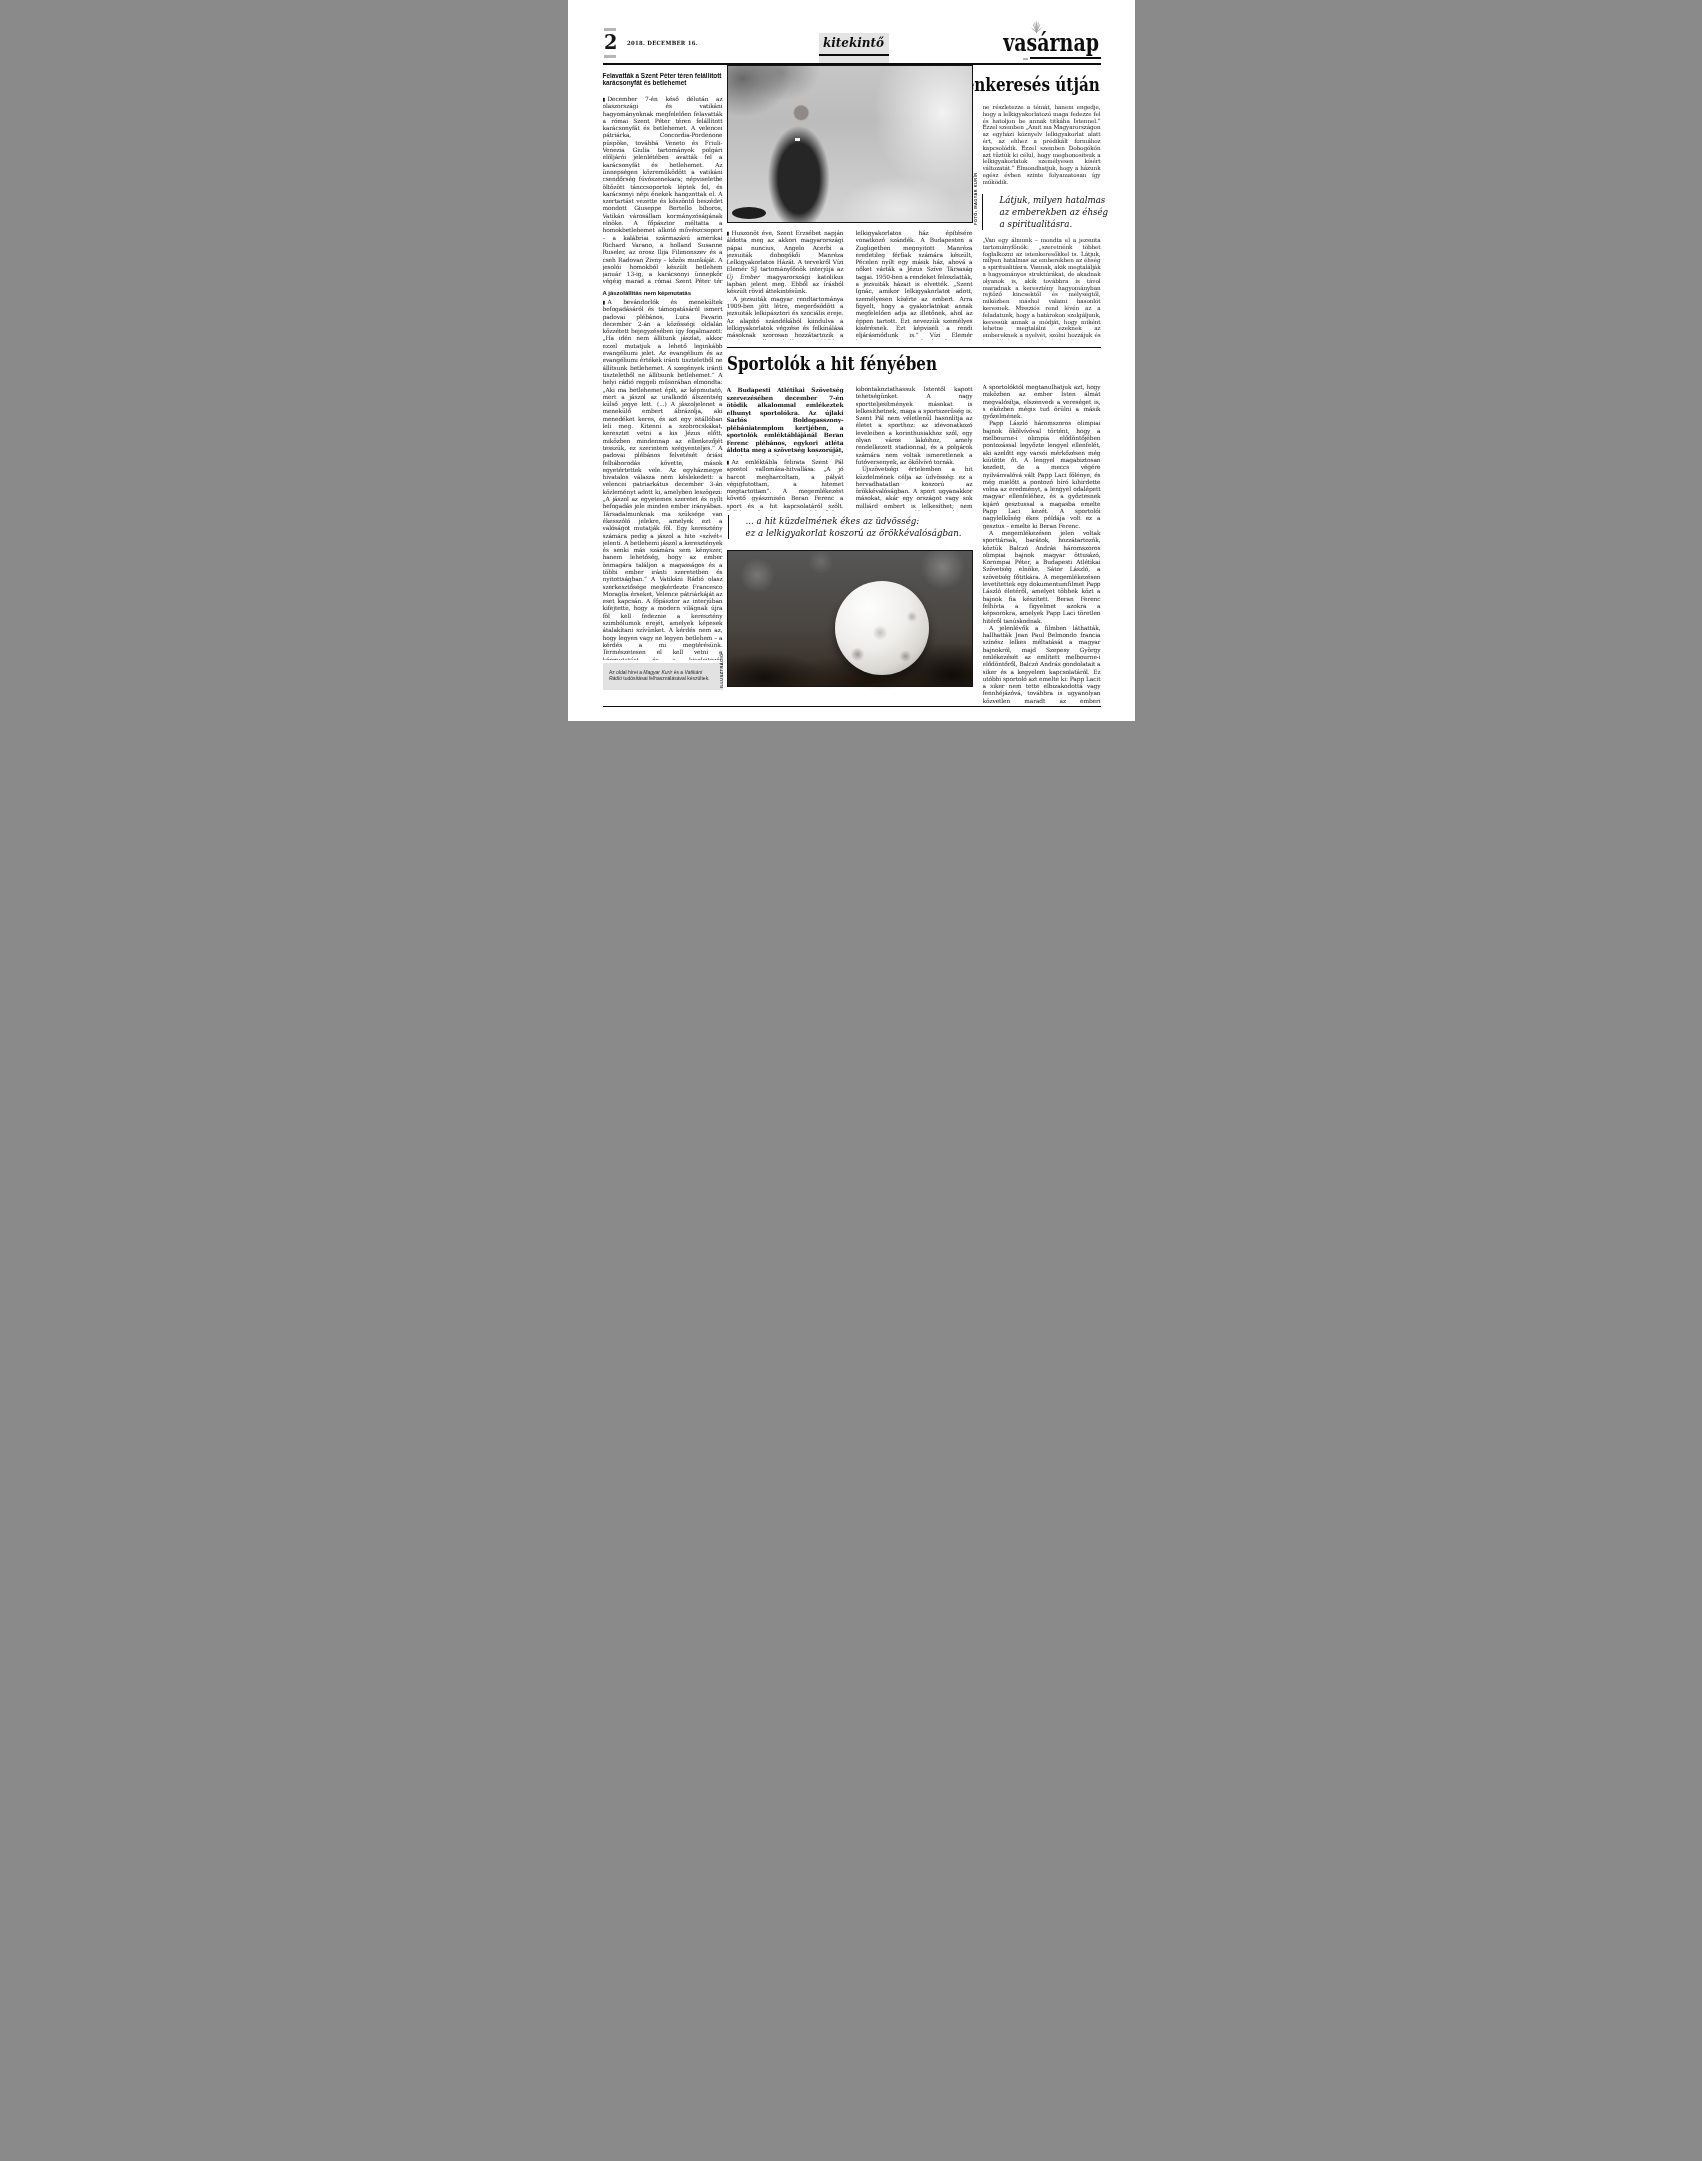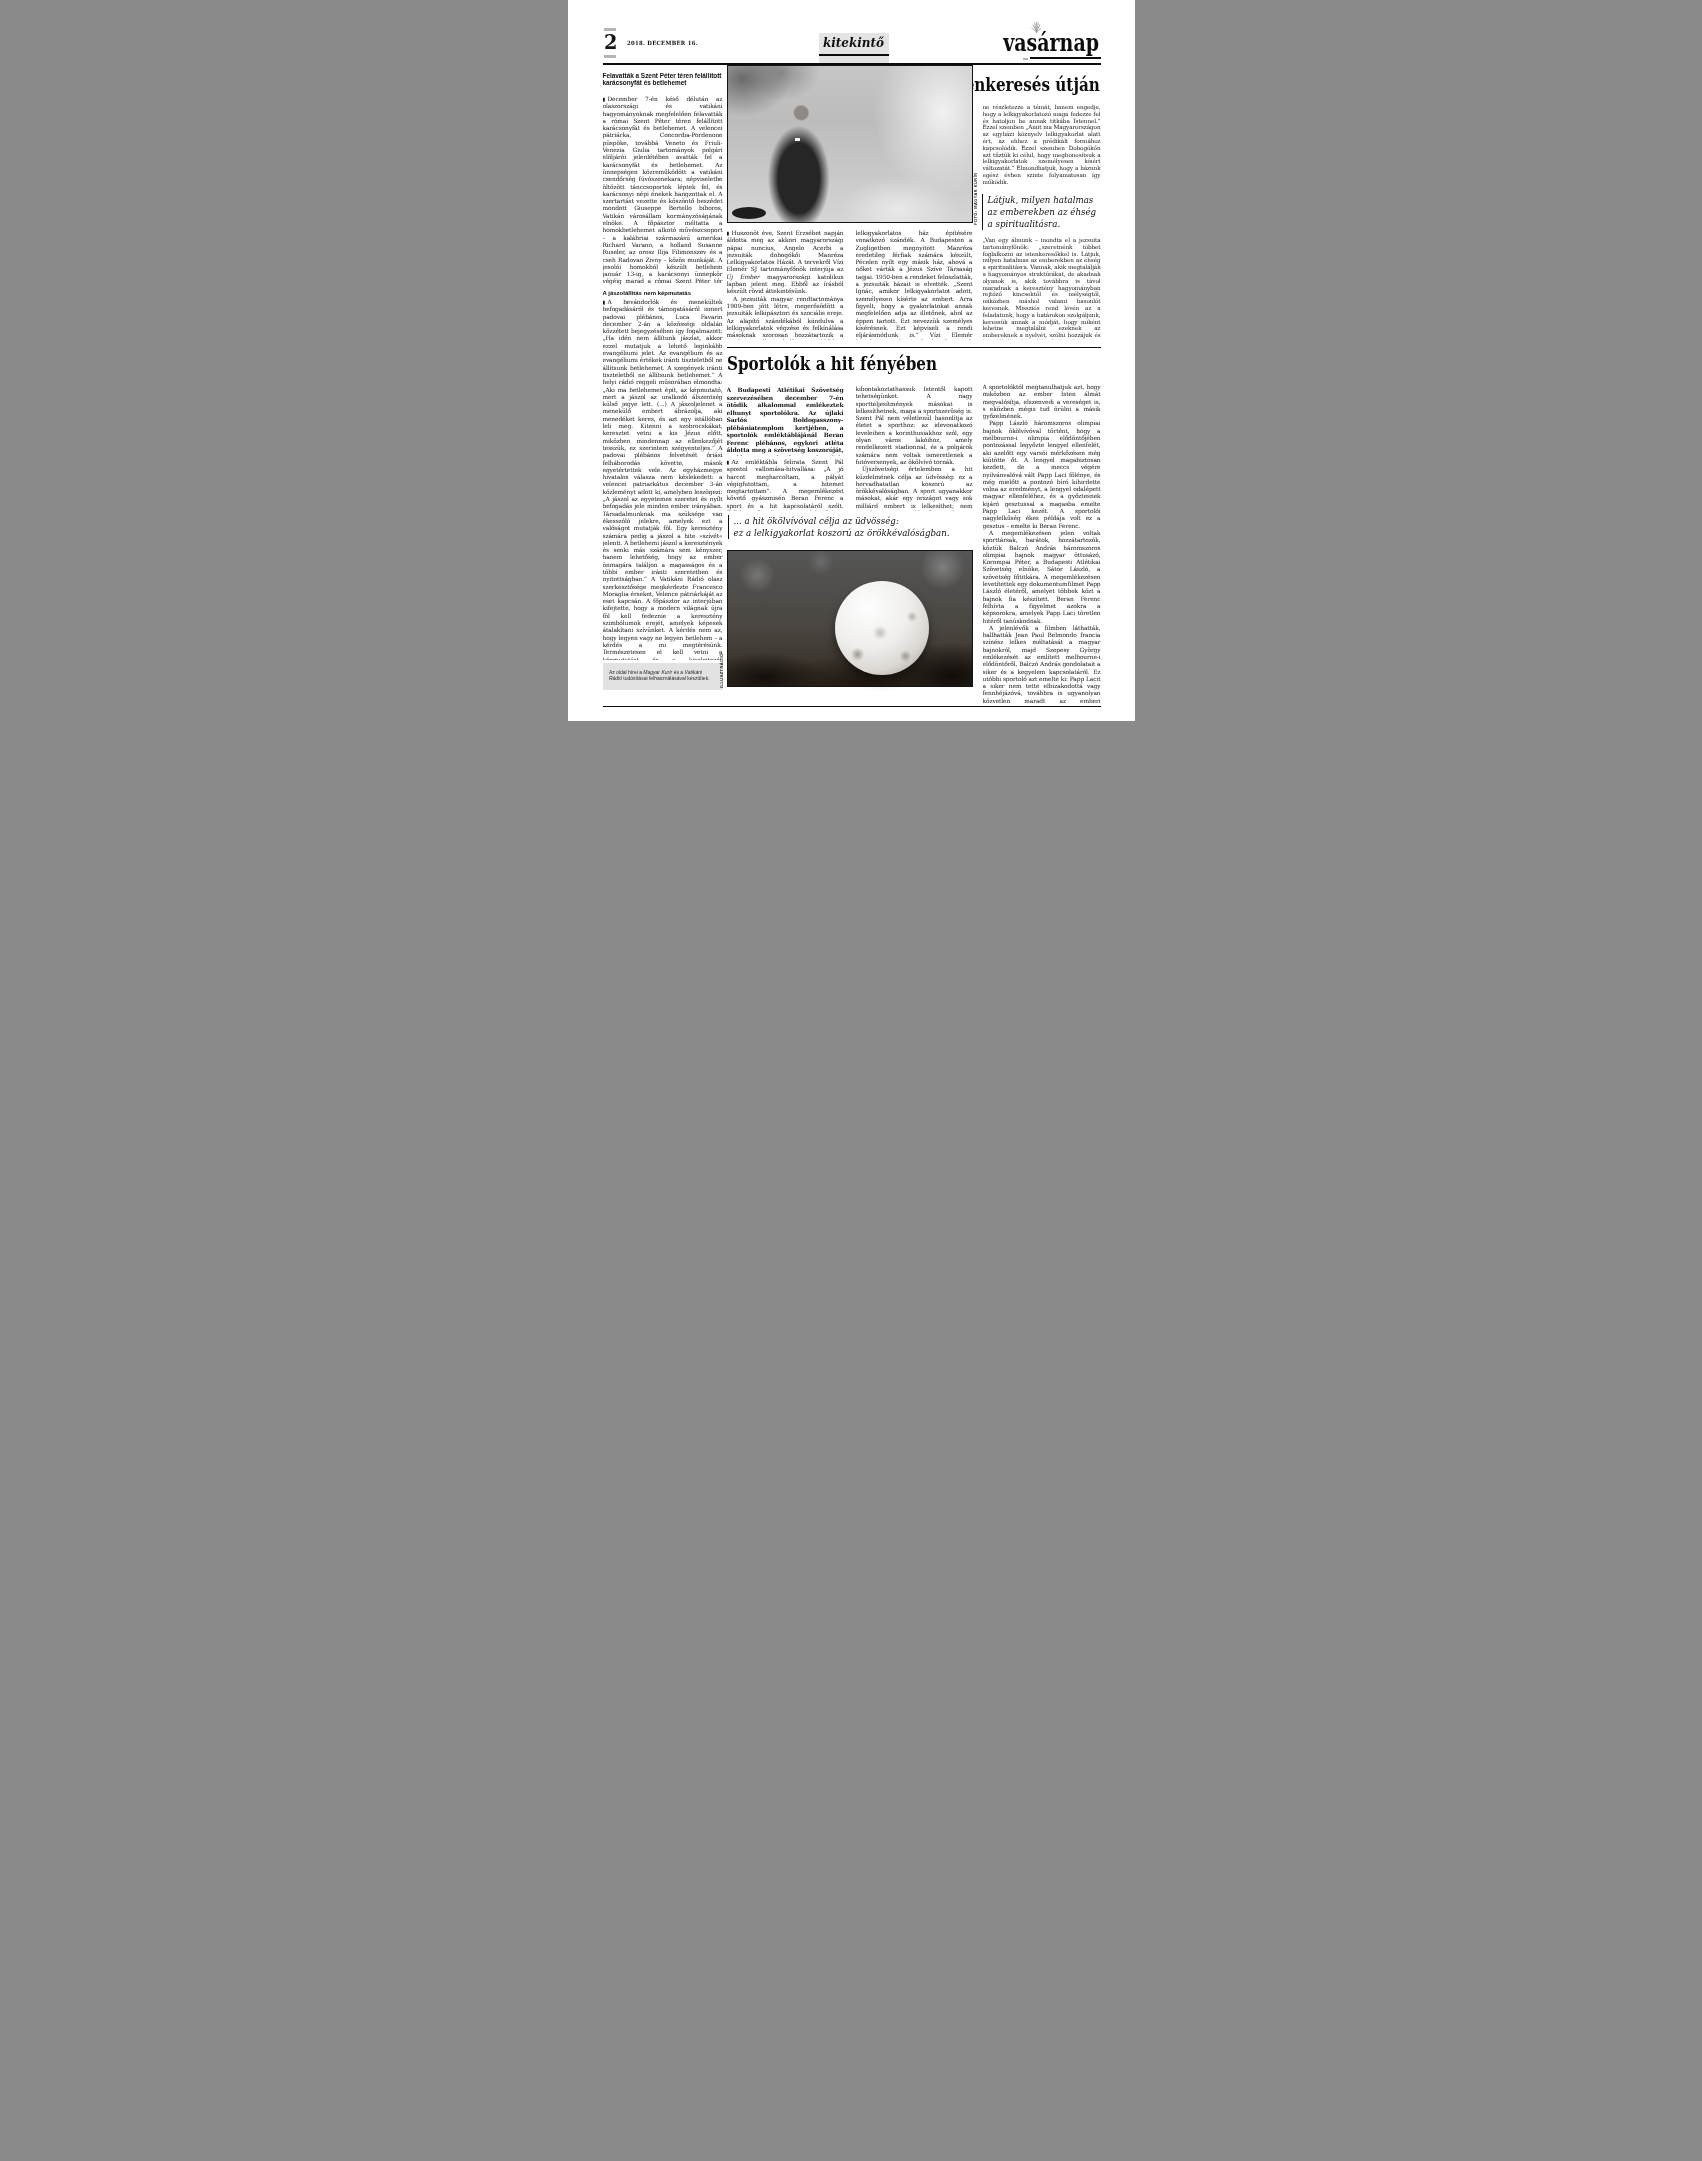--- a/index.html
+++ b/index.html
@@ -21,21 +21,21 @@
   
   .body-txt{font:5.9px/7.3px "DejaVu Serif",serif;text-align:justify;hyphens:auto;overflow:hidden;letter-spacing:-0.1px;}
   .body-txt p{margin:0;}
   .body-txt p + p{text-indent:6.4px;}
   .tight{font-size:5.7px;line-height:6.8px;}
   .pm{font-family:"DejaVu Sans",sans-serif;font-size:.85em;margin-right:2.3px;}
   .lc-head{font:700 6.4px/7px "Liberation Sans",sans-serif;color:#0e0e0e;}
   .lc-sub{font:700 6px/6.9px "Liberation Sans",sans-serif;color:#0e0e0e;}
   .big-head{font:700 19px/20px "DejaVu Serif",serif;color:#0d0d0d;white-space:nowrap;}
   .lead-bold{font-weight:700;font-size:6px;line-height:7.5px;}
-  .pullquote{font:italic 8.7px/12px "DejaVu Serif",serif;color:#101010;border-left:1.4px solid #0d0d0d;padding-left:5px;}
+  .pullquote{font:italic 8.7px/12px "DejaVu Serif",serif;color:#101010;border-left:1.4px solid #0d0d0d;padding-left:17px;}
   .footer-box{background:#e2e2e2;font:5px/6.9px "Liberation Sans",sans-serif;color:#2b2b2b;padding:5.5px 6.4px;box-sizing:border-box;}
   .vcap{writing-mode:vertical-rl;transform:rotate(180deg);font:700 3.9px "Liberation Sans",sans-serif;letter-spacing:0.5px;color:#1c1c1c;text-align:left;}
   
   .photo{border:0.9px solid #141414;box-sizing:border-box;}
   .photo1{
     background:
       radial-gradient(ellipse 69px 55px at 6% 8%,rgba(90,90,90,.85),rgba(90,90,90,0) 70%),
       radial-gradient(ellipse 55px 41px at 22% 4%,rgba(120,120,120,.7),rgba(120,120,120,0) 70%),
       radial-gradient(circle 12px at 30% 30%,#8f8a86 0 55%,rgba(143,138,134,0) 68%),
       radial-gradient(ellipse 43px 73px at 29% 72%,#262626 0 48%,rgba(38,38,38,0) 72%),
@@ -153,21 +153,21 @@
   <div class="abs body-txt" style="left:159px;top:459px;width:117px;height:52px;">
     <p><span class="pm">▮</span><span>Az emléktábla felirata Szent Pál apostol vallomása-hitvallása: „A jó harcot megharcoltam, a pályát végigfutottam, a hitemet megtartottam”. A megemlékezést követő gyászmisén Beran Ferenc a sport és a hit kapcsolatáról szólt. Felhívta a figyelmet: a sport lehetőséget ad arra, hogy</span></p>
   </div>
 
   <div class="abs body-txt" style="left:288px;top:386px;width:117px;height:125px;">
     <p>kibontakoztathassuk Istentől kapott tehetségünket. A nagy sportteljesítmények másokat is lelkesíthetnek, maga a sportszerűség is. Szent Pál nem véletlenül hasonlítja az életet a sporthoz: az idevonatkozó leveleiben a korinthusiakhoz szól, egy olyan város lakóihoz, amely rendelkezett stadionnal, és a polgárok számára nem voltak ismeretlenek a futóversenyek, az ökölvívó tornák.</p>
     <p>Újszövetségi értelemben a hit küzdelmének célja az üdvösség: ez a hervadhatatlan koszorú az örökkévalóságban. A sport ugyanakkor másokat, akár egy országot vagy sok milliárd embert is lelkesíthet; nem csupán a sportoló ügye, hanem valamiképpen tanúságtétel a Teremtőről.</p>
   </div>
 
   <div class="abs pullquote" style="left:160px;top:515px;width:247px;">
-    <div>... a hit ökölvívóval célja az üdvösség:</div>
+    <div>... a hit küzdelmének ékes az üdvösség:</div>
     <div>ez a lelkigyakorlat koszorú az örökkévalóságban.</div>
   </div>
 
   <div class="abs photo photo2" style="left:159px;top:550px;width:246px;height:137px;">
     <div class="abs ball" style="left:44%;top:22%;width:94px;height:94px;"></div>
   </div>
   <div class="abs vcap" style="left:151px;top:619px;height:69px;">ILLUSZTRÁCIÓ</div>
 
   <div class="abs body-txt" style="left:415px;top:384px;width:118px;height:320px;">
     <p>A sportolóktól megtanulhatjuk azt, hogy miközben az ember Isten álmát megvalósítja, elszenvedi a vereséget is, s eközben mégis tud örülni a másik győzelmének.</p>

